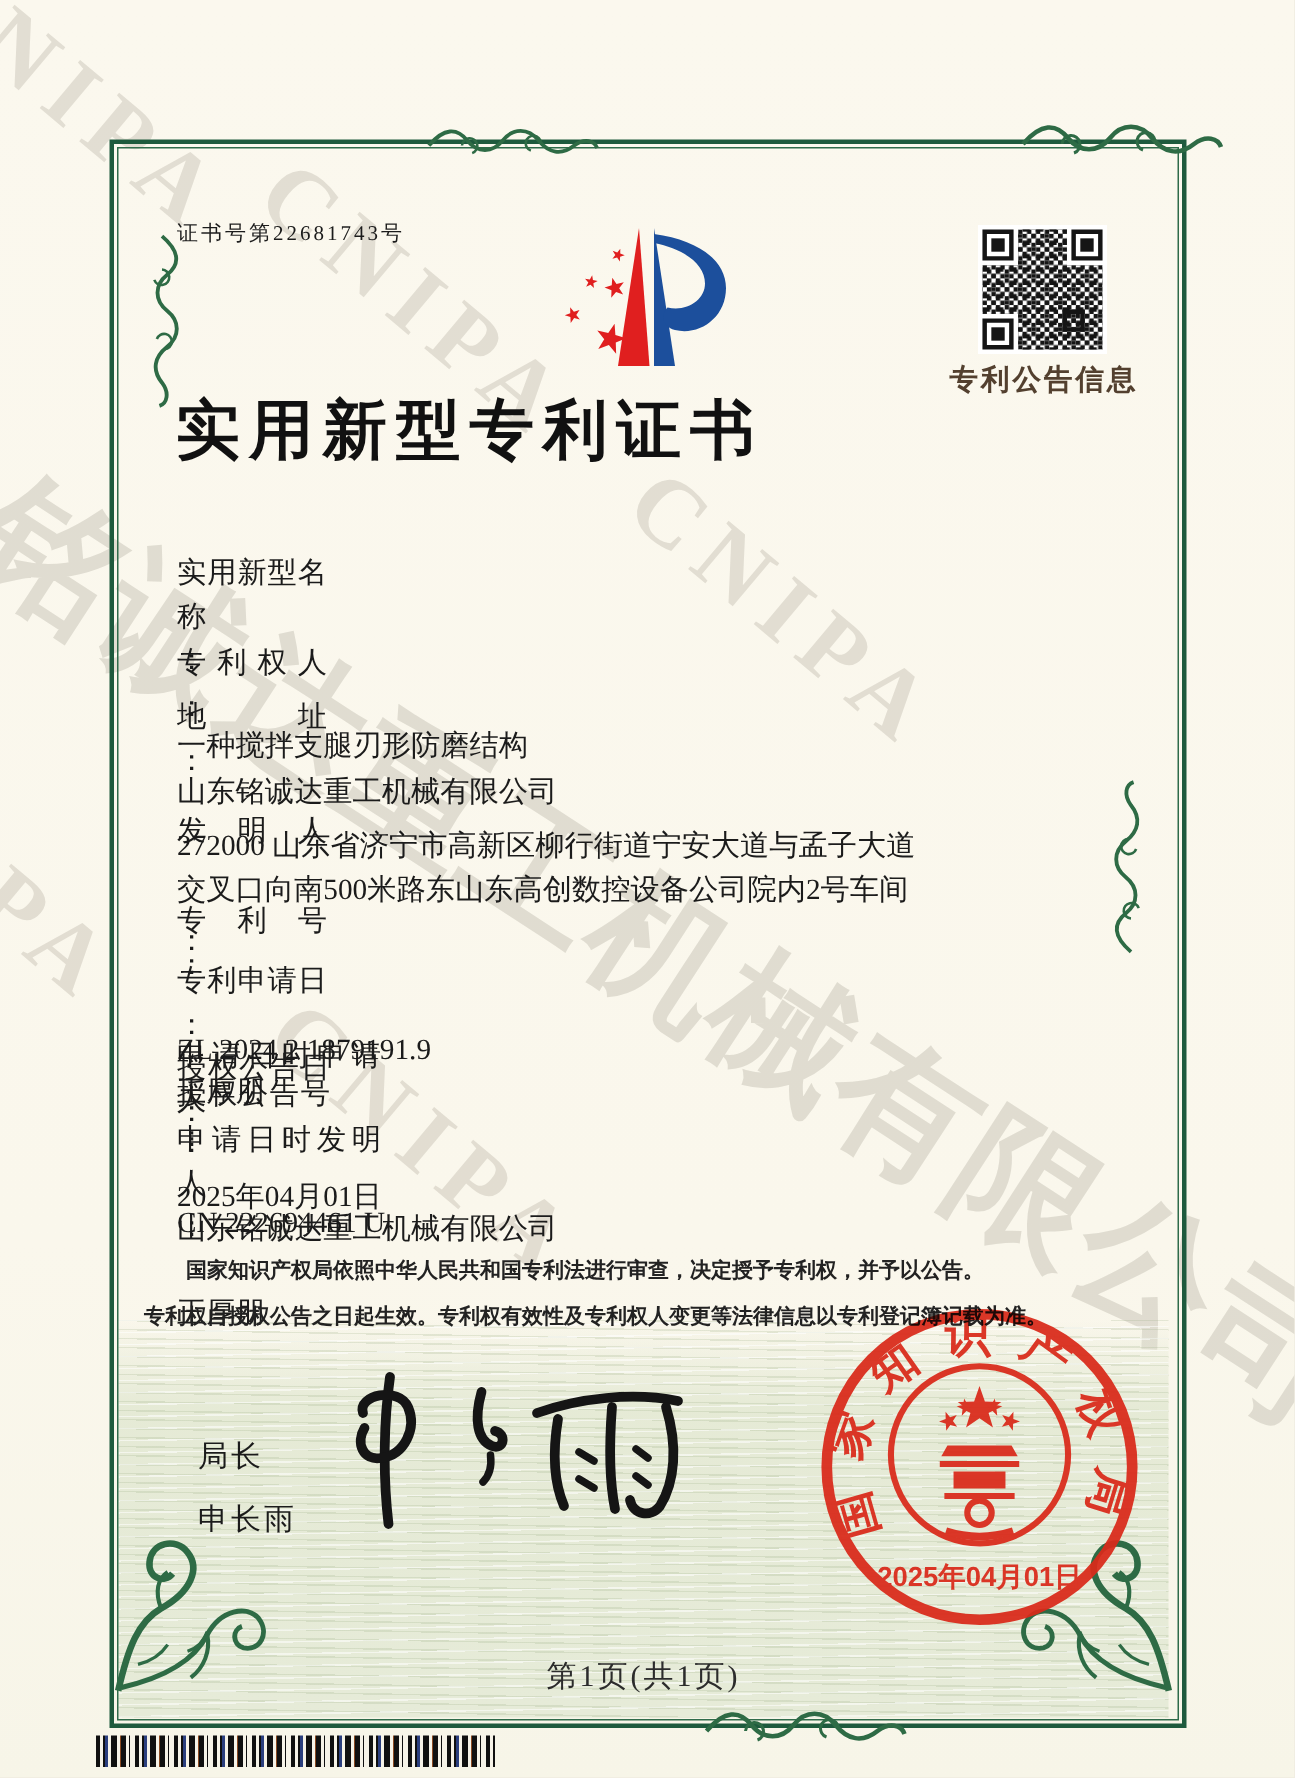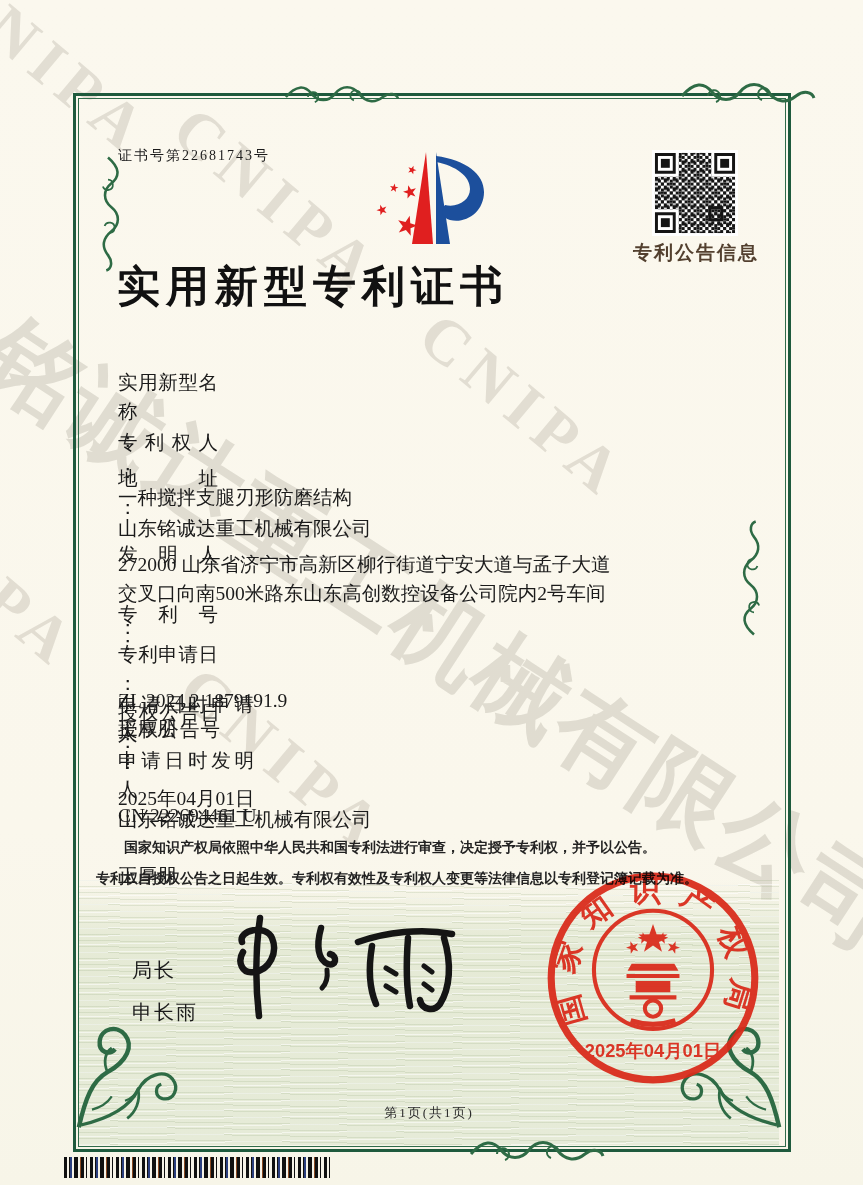--- a/index.html
+++ b/index.html
@@ -40,21 +40,21 @@
   .val.wrap{white-space:normal;width:505px;}
   .val.fixw{width:216px;}
   .lbl2{width:102px;text-align:justify;text-align-last:justify;}
   .statement{position:absolute;left:96px;top:832px;width:676px;font-size:14px;
              line-height:31px;font-weight:600;color:#222;}
   .statement .l1{text-indent:2em;}
   .director{position:absolute;left:132px;font-size:20px;letter-spacing:2px;}
   .signature{position:absolute;left:226px;top:912px;width:244px;height:112px;}
   .seal{position:absolute;left:541px;top:866px;width:224px;height:224px;mix-blend-mode:multiply;opacity:0.94;}
   .footer{position:absolute;left:73px;top:1104px;width:712px;text-align:center;
-          font-size:13px;letter-spacing:2px;color:#2c2c2c;}
+          font-size:20px;letter-spacing:2px;color:#2c2c2c;}
   .barcode{position:absolute;left:64px;top:1157px;width:266px;height:21px;
       background:repeating-linear-gradient(90deg,
         #101010 0 3px,#f6f3e8 3px 5px,#101010 5px 6px,#2b3f7e 6px 8px,#f6f3e8 8px 10px,
         #101010 10px 14px,#f6f3e8 14px 16px,#8a4a22 16px 17px,#101010 17px 20px,
         #f6f3e8 20px 22px,#101010 22px 23px,#f6f3e8 23px 26px);}
 </style>
 </head>
 <body>
 
 <div class="page">

